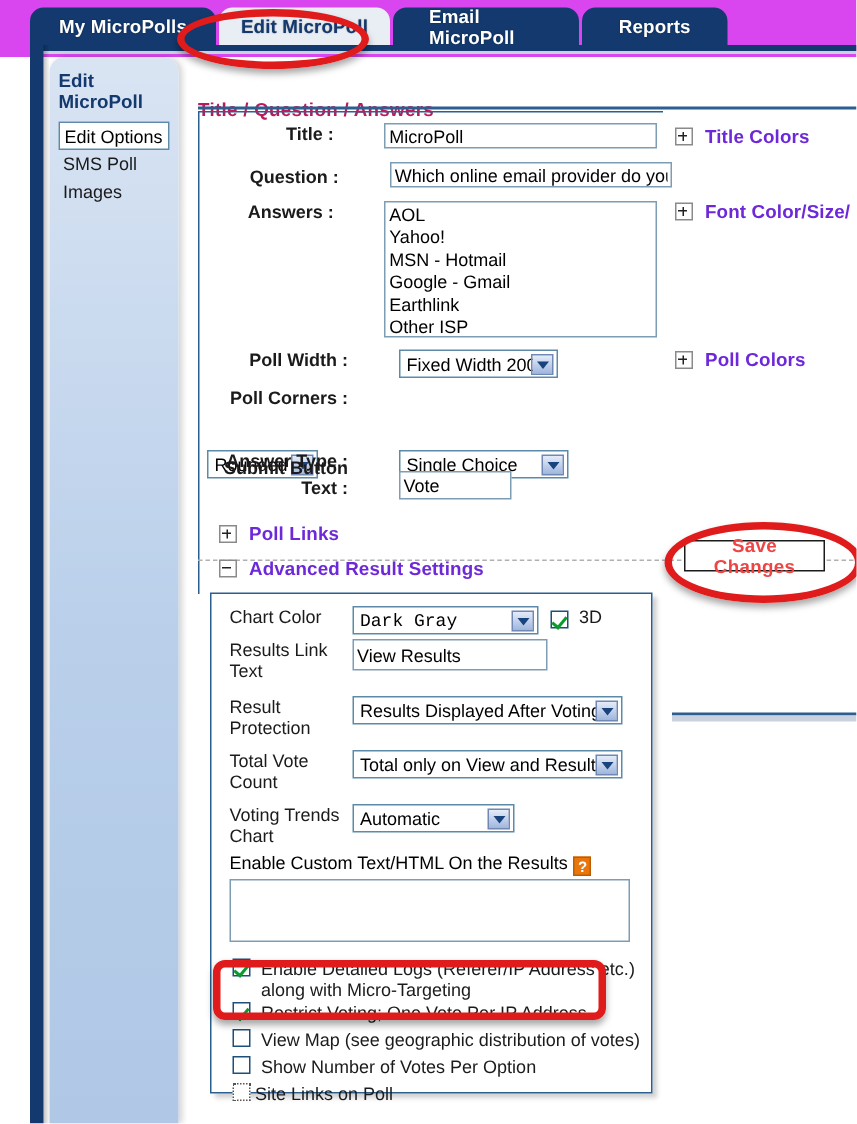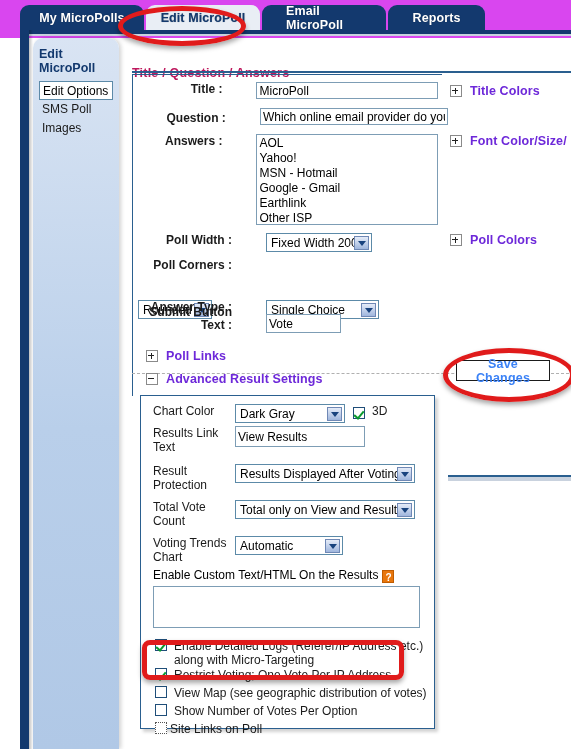--- a/index.html
+++ b/index.html
@@ -95,21 +95,21 @@
   .cbx.on:after{content:"";position:absolute;left:2px;top:1px;width:4px;height:8px;
        border:solid #0a9b2e;border-width:0 2.5px 2.5px 0;transform:rotate(40deg);}
   .cbx.dotted{border:1px dotted #555;}
   .cbtxt{font-size:12px;color:#1b1b1b;margin-left:7px;line-height:14px;}
   #helpicon{display:inline-block;width:12px;height:13px;background:#e8760c;color:#fff;
     font-size:10px;font-weight:bold;text-align:center;line-height:13px;vertical-align:-2px;
     margin-left:4px;border:1px solid #c05c00;box-sizing:border-box;}
 
   
   #savebtn{position:absolute;left:456px;top:360px;width:94px;height:21px;
-    border:1px solid #1b1b1b;background:#ffffff;color:#3b82f6;font-weight:bold;font-size:12.5px;
+    border:1px solid #1b1b1b;background:#ffffff;color:#ef4444;font-weight:bold;font-size:12.5px;
     display:flex;align-items:center;justify-content:center;letter-spacing:.2px;z-index:5;}
   #hr-right{position:absolute;left:448px;top:475px;width:123px;height:2px;background:#2a5f8f;}
   #hr-right2{position:absolute;left:448px;top:477px;width:123px;height:4px;background:#c9d2de;}
   #corner-adv{position:absolute;left:4px;top:332px;width:1px;height:20px;background:#2a5f8f;}
 
   
   .oval{position:absolute;border:5px solid #e01b1b;border-radius:50%;
     box-shadow:0 3px 5px rgba(0,0,0,.35);z-index:40;pointer-events:none;}
   .orect{position:absolute;border:5px solid #e01b1b;border-radius:8px;
     box-shadow:0 3px 5px rgba(0,0,0,.35);z-index:40;pointer-events:none;}
@@ -229,21 +229,21 @@
   </div>
   <div class="exp" style="position:absolute;left:18px;top:328px;">
     <span class="pm"></span>
     <span class="blnk">Advanced Result Settings</span>
   </div>
 
   <div id="advbox">
 
     <div class="arow" style="left:12px;top:8px;">
       <div class="alabel">Chart Color</div>
-      <div class="sel" style="width:110px;">
+      <div class="sel" style="width:124px;font-family:Liberation Mono, monospace;">
         <span>Dark Gray</span>
         <span class="arrow">
             <i></i>
           </span>
       </div>
       <span class="cbx on" style="margin:3px 0 0 8px;"></span>
       <span class="cbtxt">3D</span>
     </div>
 
     <div class="arow" style="left:12px;top:30px;">

